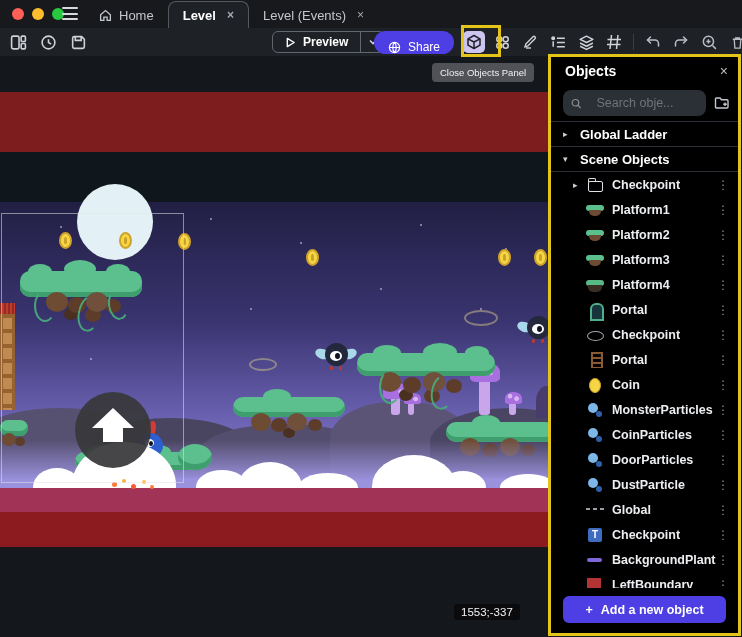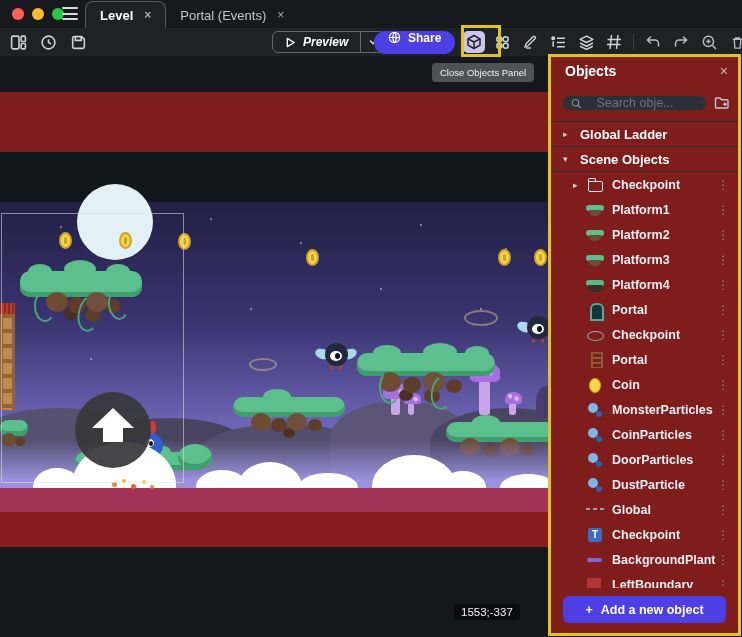--- a/index.html
+++ b/index.html
@@ -25,27 +25,27 @@
 
   
   .toolbar { position:absolute; left:0; top:28px; width:742px; height:28px; background:#1e2126;
              display:flex; align-items:center; }
   .tbtn { background:none; border:none; color:#cfd3d8; display:flex; align-items:center;
           justify-content:center; cursor:pointer; padding:0; }
   .tb-left { position:absolute; left:10px; display:flex; gap:13px; align-items:center; }
   .preview-group { position:absolute; left:272px; top:3px; height:22px; display:flex;
                    border:1px solid #62666d; border-radius:6px; overflow:hidden; }
   .preview-main { display:flex; align-items:center; gap:7px; padding:0 12px; font-size:12px;
-                  font-weight:bold; color:#fff; background:transparent; border:none; cursor:pointer;font-style:italic;}
+                  font-weight:bold; color:#fff; background:transparent; border:none; cursor:pointer;}
   .preview-caret { width:24px; display:flex; align-items:center; justify-content:center;
                    border-left:1px solid #62666d; background:transparent; border-top:none;
                    border-right:none; border-bottom:none; cursor:pointer; color:#cfd3d8; }
   .share-btn { position:absolute; left:374px; top:3px; height:23px; padding:0 14px; border:none;
-               border-radius:12px; color:#fff; font-size:12px; font-weight:bold;
-               display:flex; align-items:flex-start; gap:7px; cursor:pointer; }
+               border-radius:12px; color:#fff; font-size:12px; font-weight:normal;
+               display:flex; align-items:flex-end; gap:7px; cursor:pointer; }
   .iconstrip { position:absolute; left:463px; display:flex; align-items:center; gap:6px; }
   .istrip-btn { width:22px; height:22px; border-radius:5px; }
   .istrip-btn.active { background:#cdc5f0; }
   .tb-sep { width:1px; height:16px; background:#3a3d43; margin:0 2px; }
 
   
   .hl-box { position:absolute; border:3px solid #e3c418; pointer-events:none; }
   .hl-cube { left:461px; top:25px; width:40px; height:32px; }
   .hl-panel { left:548px; top:54px; width:193px; height:582px; }
 
@@ -108,28 +108,28 @@
               background:rgba(56,56,58,.93); }
   .arrowbtn .tri { left:17px; top:16px; width:0; height:0;
                    border-left:21px solid transparent; border-right:21px solid transparent;
                    border-bottom:20px solid #fff; }
   .arrowbtn .stem { left:28px; top:34px; width:20px; height:16px; background:#fff; }
   .particle { border-radius:50%; }
   .coords-badge { position:absolute; left:454px; top:604px; background:rgba(10,10,12,.88);
                   color:#f2f3f5; font-size:11.5px; padding:2px 7px; border-radius:3px; }
 
   
-  .panel { position:absolute; left:551px; top:57px; width:187px; height:576px; background:#7f1d1d;
+  .panel { position:absolute; left:551px; top:57px; width:187px; height:576px; background:#000000;
            display:flex; flex-direction:column; }
   .panel-header { height:28px; display:flex; align-items:center; padding:0 10px 0 14px;
                   justify-content:space-between; }
   .panel-title { font-size:14px; font-weight:bold; color:#fff; }
   .panel-close { background:none; border:none; color:#b9bdc3; font-size:14px; cursor:pointer; }
   .search-row { height:36px; display:flex; align-items:center; padding:0 8px 0 12px; gap:8px; }
-  .search-box { flex:1; height:14px; background:#2b2f36; border-radius:8px; display:flex;
+  .search-box { flex:1; height:26px; background:#2b2f36; border-radius:8px; display:flex;
                 align-items:center; padding:0 8px; gap:15px; }
   .search-box input { background:transparent; border:none; outline:none; color:#e8eaed;
                       font-size:12.5px; width:100%; font-family:"Liberation Sans",sans-serif; }
   .search-box input::placeholder { color:#6f747c; }
   .section-row { height:25px; display:flex; align-items:center; gap:8px; padding:0 10px 0 12px;
                  border-top:1px solid #2b2e34; cursor:pointer; }
   .section-label { font-size:13px; font-weight:bold; color:#fff; }
   .caret { color:#cbd0d6; font-size:9px; width:9px; display:inline-block; }
   .items { flex:1; overflow:hidden; border-top:1px solid #2b2e34; }
   .obj-row { height:25px; display:flex; align-items:center; padding:0 8px 0 22px; cursor:pointer; }
@@ -179,26 +179,32 @@
       <span class="light" style="background:#ff5f57"></span>
       <span class="light" style="background:#febc2e"></span>
       <span class="light" style="background:#28c840"></span>
     </div>
     <div class="hamburger">
         <i></i>
         <i></i>
         <i></i>
       </div>
     <div class="tabs">
+      <div class="tab">
+        <svg width="13" height="13" viewBox="0 0 16 16" fill="none" stroke="#c3c7cd" stroke-width="1.6">
+            <path d="M2 7 L8 2 L14 7 V14 H10 V10 H6 V14 H2 Z"></path>
+          </svg>
+        <span>Home</span>
+      </div>
       <div class="tab active">
         <span>Level</span>
         <span class="x">×</span>
       </div>
       <div class="tab">
-        <span>Portal (Events)</span>
+        <span>Level (Events)</span>
         <span class="x">×</span>
       </div>
     </div>
   </div>
 
   <div class="toolbar">
     <div class="tb-left">
       <button class="tbtn">
         <svg width="17" height="17" viewBox="0 0 16 16" fill="none" stroke="#cfd3d8" stroke-width="1.5">
             <rect x="1.5" y="2" width="7" height="12" rx="1.5"></rect>

